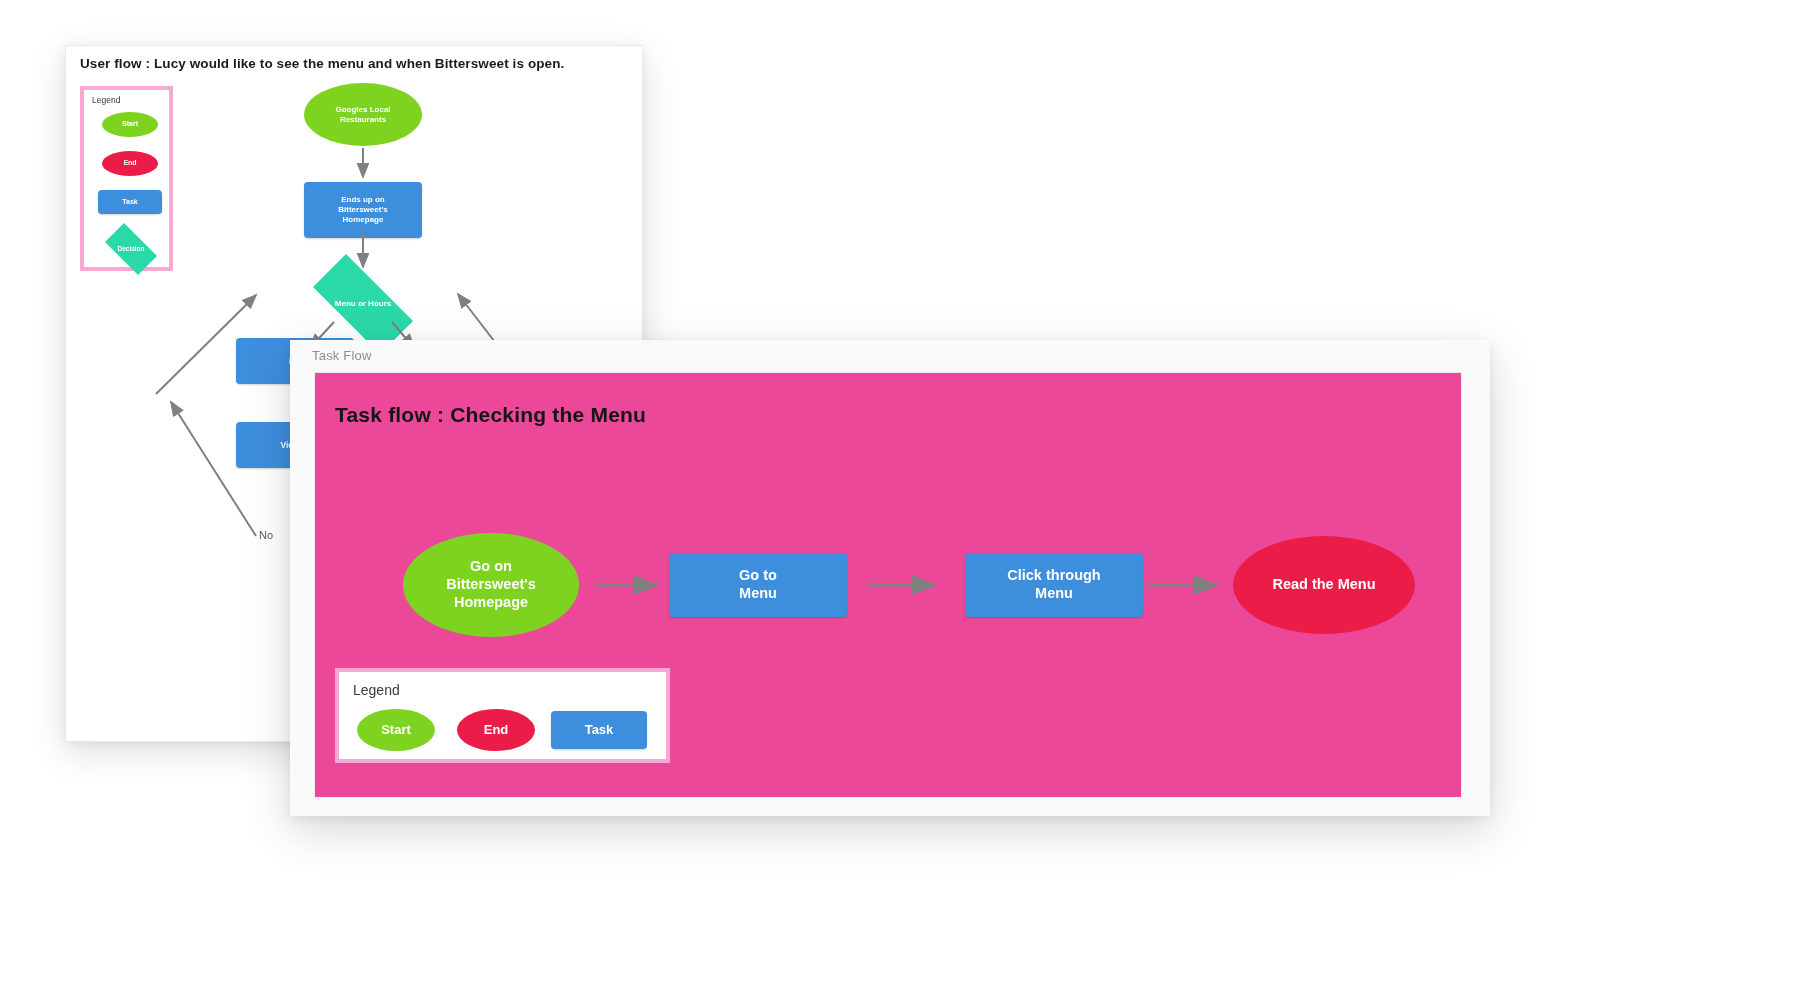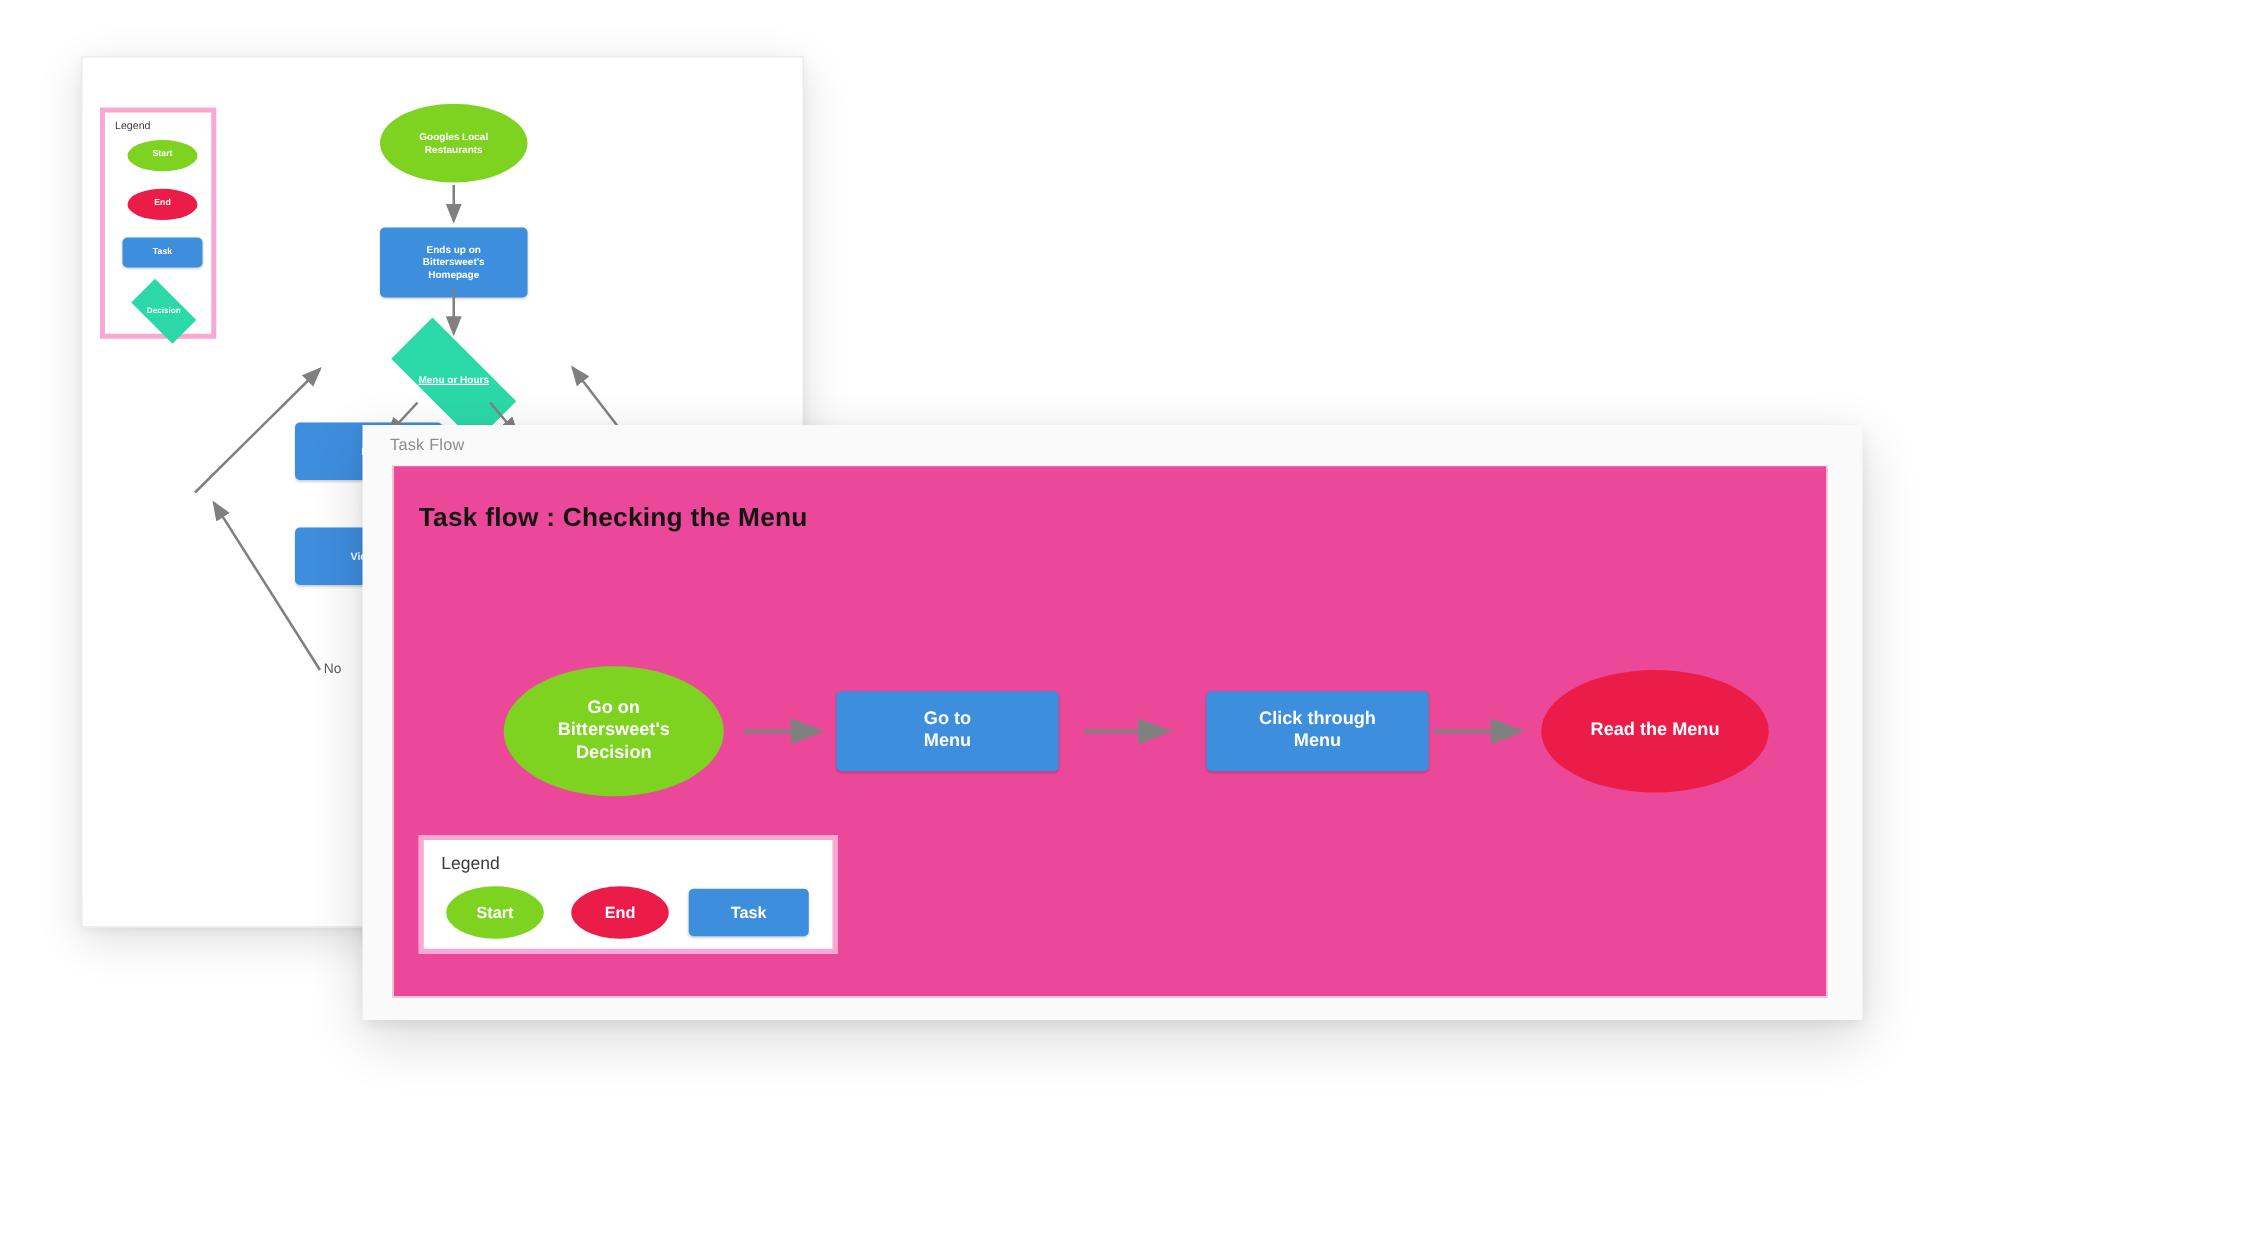--- a/index.html
+++ b/index.html
@@ -78,20 +78,21 @@
 
   .clip { overflow: hidden; }
 </style>
 </head>
 <body>
 
 <div class="stage">
 
   <div class="card clip" id="back-card">
 
+    <div class="card-title-back">User flow : Lucy would like to see the menu and when Bittersweet is open.</div>
 
     <div class="legend-box" id="back-legend">
       <div class="legend-label">Legend</div>
 
       <div class="shape start" style="left:18px; top:22px; width:56px; height:25px; font-size:7px;">
         <span>Start</span>
       </div>
 
       <div class="shape end" style="left:18px; top:61px; width:56px; height:25px; font-size:7px;">
         <span>End</span>
@@ -111,21 +112,21 @@
       <span>Googles Local
 Restaurants</span>
     </div>
 
     <div class="shape task" style="left:238px; top:136px; width:118px; height:56px; font-size:8px;">
       <span>Ends up on
 Bittersweet's
 Homepage</span>
     </div>
 
-    <div class="shape decision" style="left:230px; top:225px; width:134px; height:66px; font-size:8px;text-decoration:underline;">
+    <div class="shape decision" style="left:230px; top:225px; width:134px; height:66px; font-size:8px;">
       <span class="dia"></span>
       <span class="dia-text">Menu or Hours</span>
     </div>
 
     <div class="shape task" style="left:170px; top:292px; width:118px; height:46px; font-size:8.5px;">
       <span>Me</span>
     </div>
 
     <div class="shape task" style="left:170px; top:376px; width:118px; height:46px; font-size:8.5px;">
       <span>Views t</span>
@@ -162,21 +163,21 @@
 
     <div class="breadcrumb">Task Flow</div>
 
     <div id="front-inner">
 
       <div class="card-title-front">Task flow : Checking the Menu</div>
 
       <div class="shape start" style="left:88px; top:160px; width:176px; height:104px; font-size:14.5px;">
         <span>Go on
 Bittersweet's
-Decision</span>
+Homepage</span>
       </div>
 
       <div class="shape task" style="left:354px; top:180px; width:178px; height:64px; font-size:14.5px;">
         <span>Go to
 Menu</span>
       </div>
 
       <div class="shape task" style="left:634px; top:180px; width:178px; height:64px; font-size:14.5px;margin-left:16px;">
         <span>Click through
 Menu</span>

